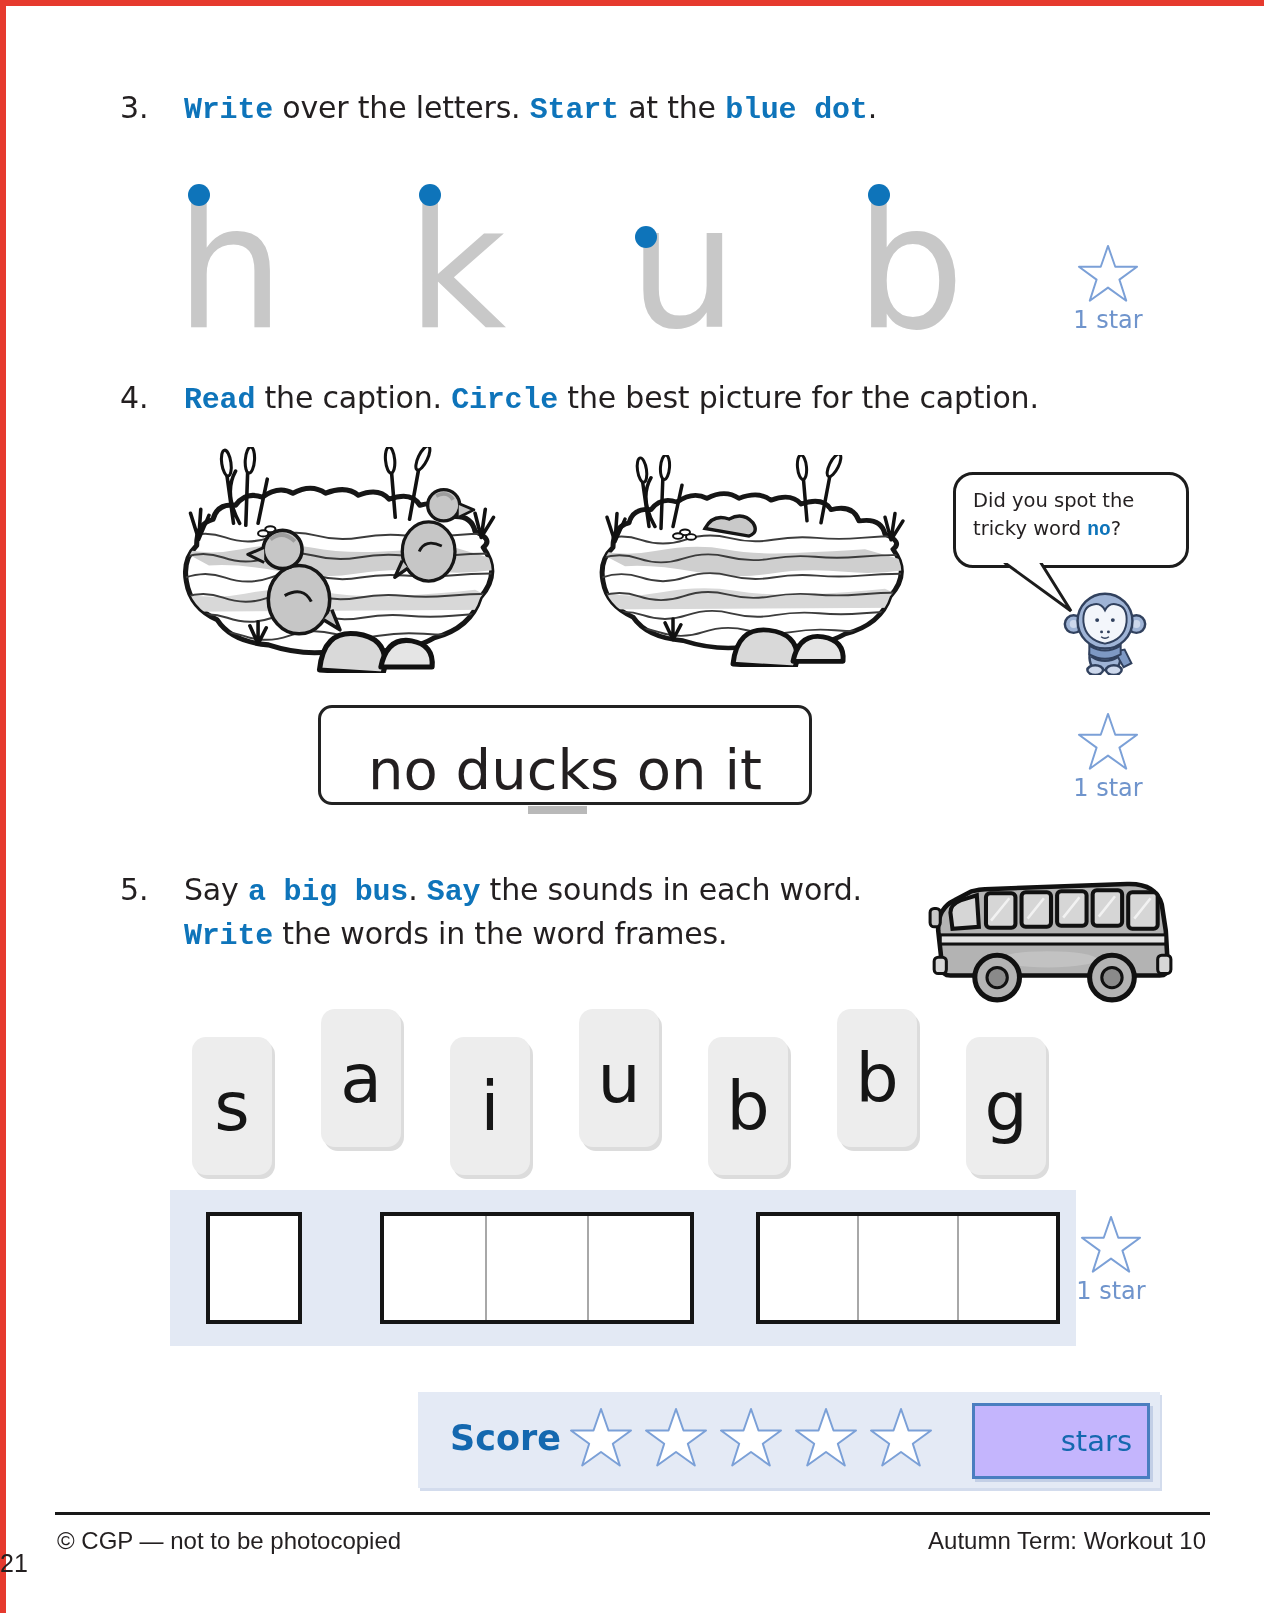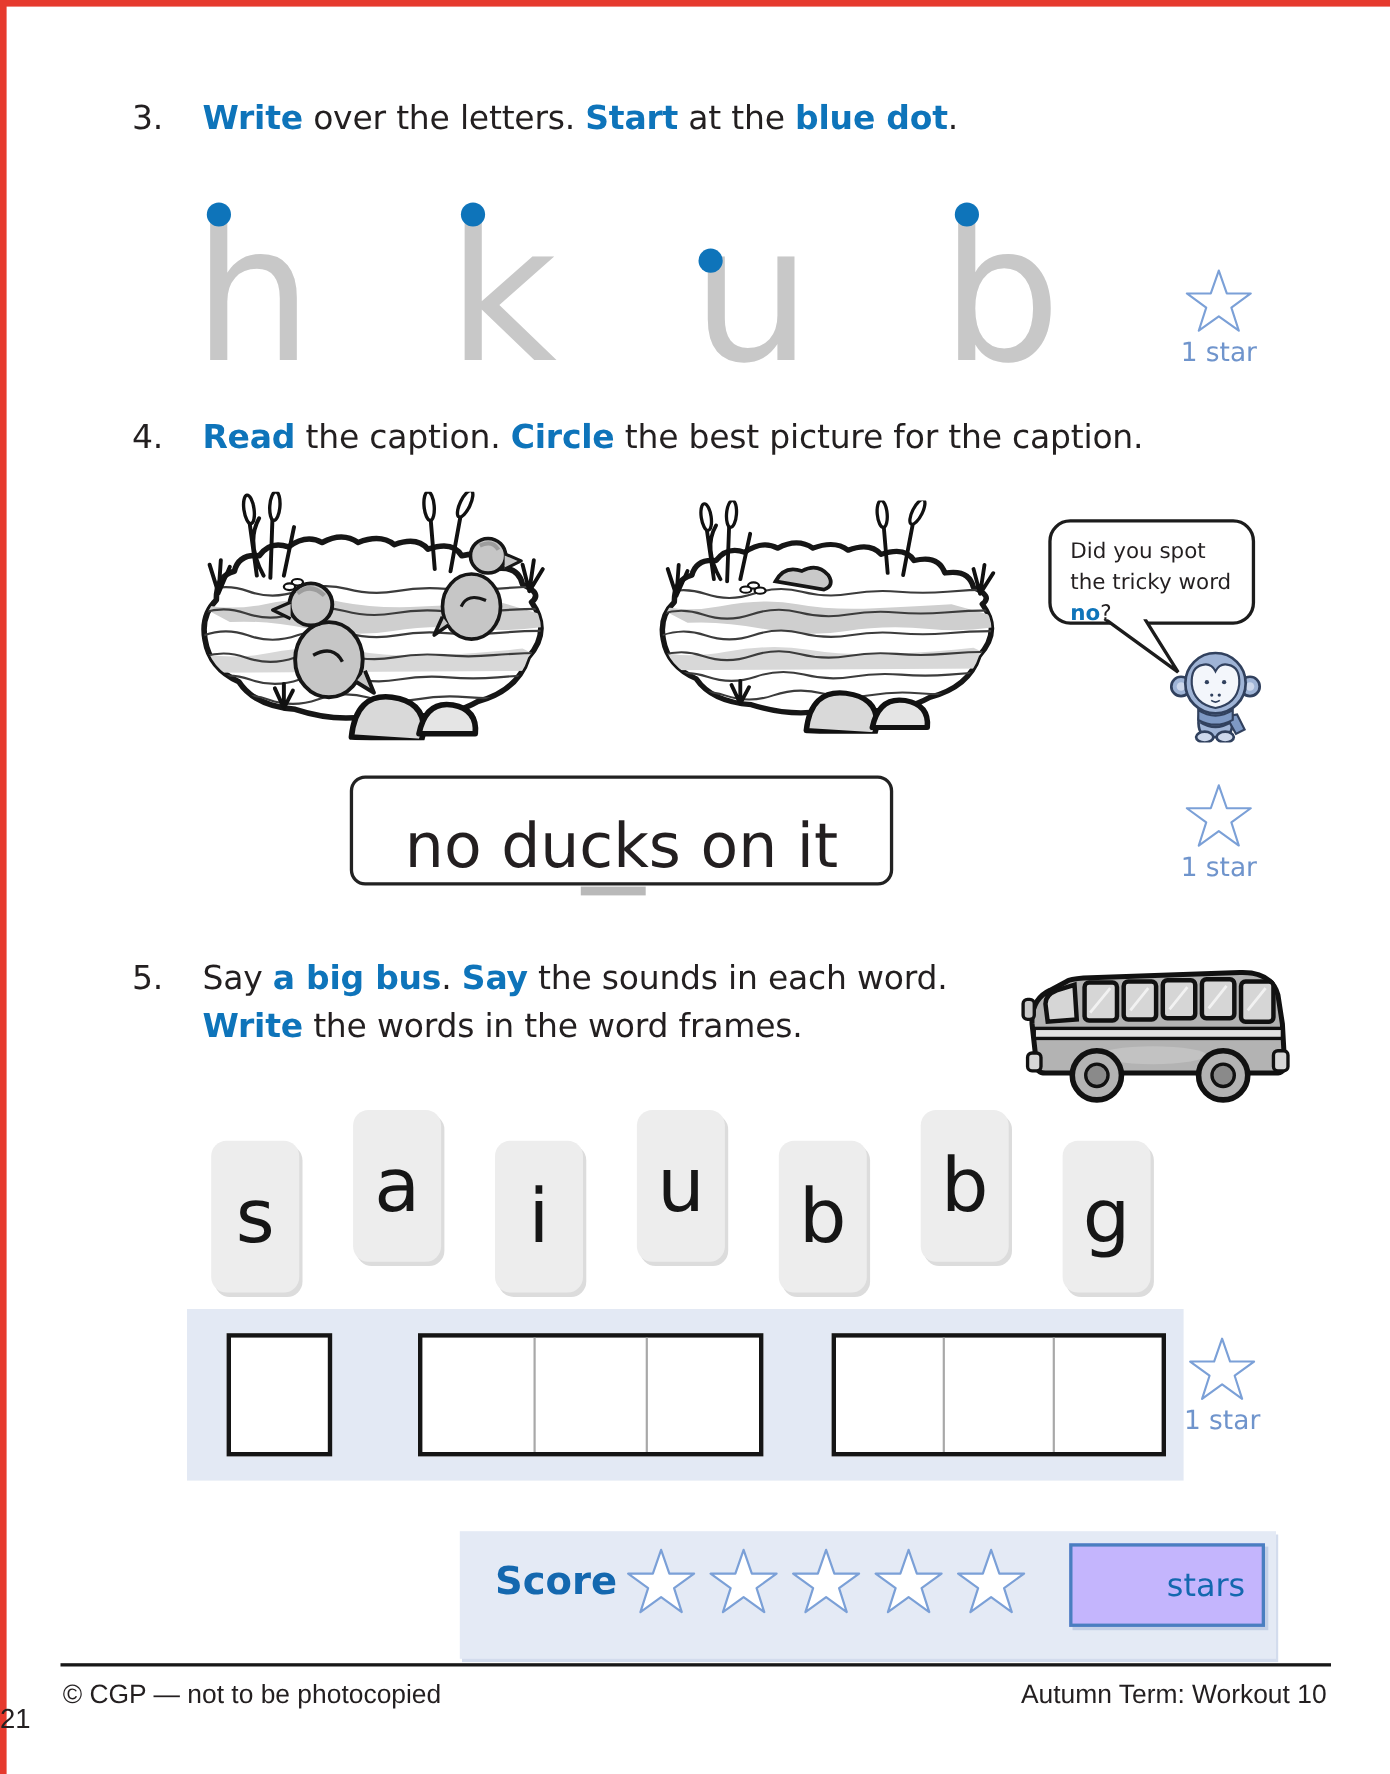--- a/index.html
+++ b/index.html
@@ -5,40 +5,40 @@
   html,body { margin:0; padding:0; background:#ffffff; }
   .page { position:relative; width:1264px; height:1613px; background:#ffffff; overflow:hidden;
           font-family:"DejaVu Sans", sans-serif; color:#231f20; }
 
   .edge-top  { position:absolute; top:0; left:0; width:100%; height:6px; background:#e63a2e; }
   .edge-left { position:absolute; top:0; left:0; width:6px; height:100%; background:#e63a2e; }
 
   
   .q-line { position:absolute; font-size:30px; line-height:40px; white-space:nowrap; letter-spacing:-0.2px; }
   .q-num  { display:inline-block; width:64px; }
-  .seg-blue, .blue-bold { color:#0e74ba; font-weight:bold; }
+  .seg-blue, .blue-bold { color:#0e74ba; font-weight:bold;font-family:Liberation Mono, monospace; }
 
   
   .trace-row { position:absolute; left:130px; top:170px; width:880px; display:flex; justify-content:space-between; }
   .trace-letter { position:relative; width:200px; height:196px; text-align:center; }
   .trace-glyph  { font-size:172px; line-height:196px; color:#c8c8c8; }
   .start-dot { position:absolute; width:22px; height:22px; border-radius:50%; background:#0e74ba; }
   .dot-h { left:58px; top:14px; }
   .dot-k { left:62px; top:14px; }
   .dot-u { left:52px; top:56px; }
   .dot-b { left:58px; top:14px; }
 
   
   .award { position:absolute; width:110px; text-align:center; }
   .award svg { width:64px; height:62px; display:block; margin:0 auto; }
   .award-label { font-size:24px; color:#6f94cc; margin-top:0px; }
 
   
   .pond-wrap { position:absolute; }
-  .bubble { position:absolute; left:953px; top:472px; width:188px; height:96px; background:#fff;
+  .bubble { position:absolute; left:953px; top:472px; width:236px; height:96px; background:#fff;
             border:3px solid #1c1c1c; border-radius:20px; box-sizing:border-box;
             font-size:19.5px; line-height:1.45; padding:12px 10px 0 17px; z-index:1; }
   .bubble-tail { position:absolute; left:993px; top:563px; width:104px; height:54px; z-index:2; }
   .monkey { position:absolute; left:1056px; top:577px; width:98px; height:98px; }
   .caption-box { position:absolute; left:318px; top:705px; width:494px; height:100px;
                  border:3px solid #222; border-radius:14px; box-sizing:border-box;
                  display:flex; align-items:flex-end; justify-content:center; font-size:56px; }
   .caption-underline { position:relative; }
   .caption-underline::after { content:""; position:absolute; left:1px; right:3px; bottom:-12px;
                               height:8px; background:#b9b9b9; }
@@ -55,21 +55,21 @@
   .frames-panel { position:absolute; left:170px; top:1190px; width:906px; height:156px; background:#e3e9f4; }
   .frame { position:absolute; top:22px; height:112px; background:#fff; border:4px solid #151515;
            box-sizing:border-box; display:flex; }
   .frame-1 { left:36px;  width:96px; }
   .frame-2 { left:210px; width:314px; }
   .frame-3 { left:586px; width:304px; }
   .cell { flex:1; border-right:2px solid #a8a8a8; }
   .cell:last-child { border-right:none; }
 
   
-  .score-panel { position:absolute; left:418px; top:1392px; width:742px; height:116px; background:#e4eaf5;
+  .score-panel { position:absolute; left:418px; top:1392px; width:742px; height:96px; background:#e4eaf5;
                  box-shadow:2px 3px 0 #d3dced; }
   .score-label { position:absolute; left:32px; top:26px; font-size:35px; font-weight:bold; color:#1468af; }
   .score-stars { position:absolute; left:150px; top:15px; display:flex; gap:9px; }
   .score-stars svg { width:66px; height:64px; }
   .stars-box { position:absolute; right:10px; top:11px; width:178px; height:76px; background:#c4b5fd;
                border:3px solid #4a7ec0; box-sizing:border-box; box-shadow:3px 3px 0 #c3cfe6; }
   .stars-box-label { position:absolute; right:15px; top:50%; transform:translateY(-50%);
                      font-size:29px; color:#1468af; }
 
   

